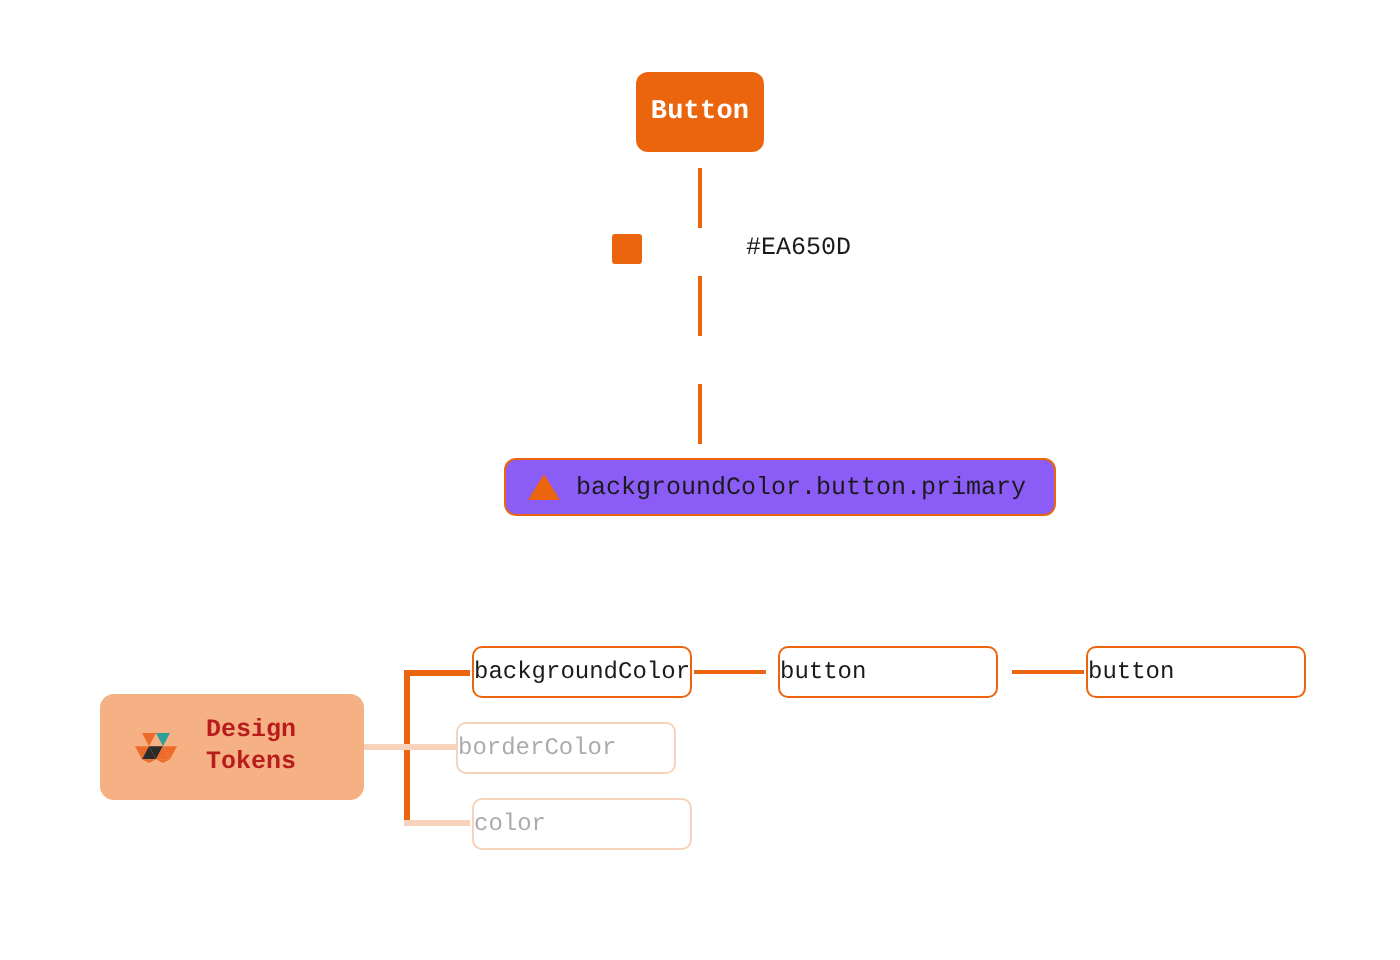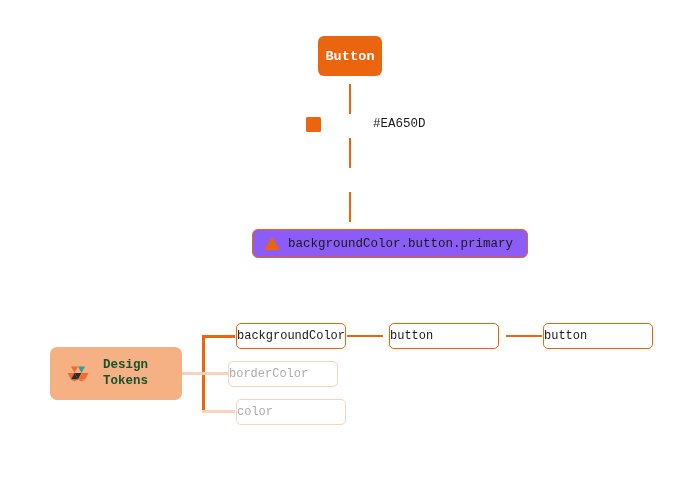--- a/index.html
+++ b/index.html
@@ -111,21 +111,21 @@
     background: #F5B183;
     border-radius: 7px;
     display: flex;
     align-items: center;
     padding-left: 14px;
     box-sizing: border-box;
   }
   .dt-logo { width: 28px; height: 28px; flex: 0 0 auto; }
   .dt-label {
     margin-left: 11px;
-    color: #14532d;
+    color: #b91c1c;
     font-size: 12.5px;
     font-weight: bold;
     line-height: 1.22;
     white-space: pre-line;
   }
 
   
   .conn {
     background: #EA650D;
   }

